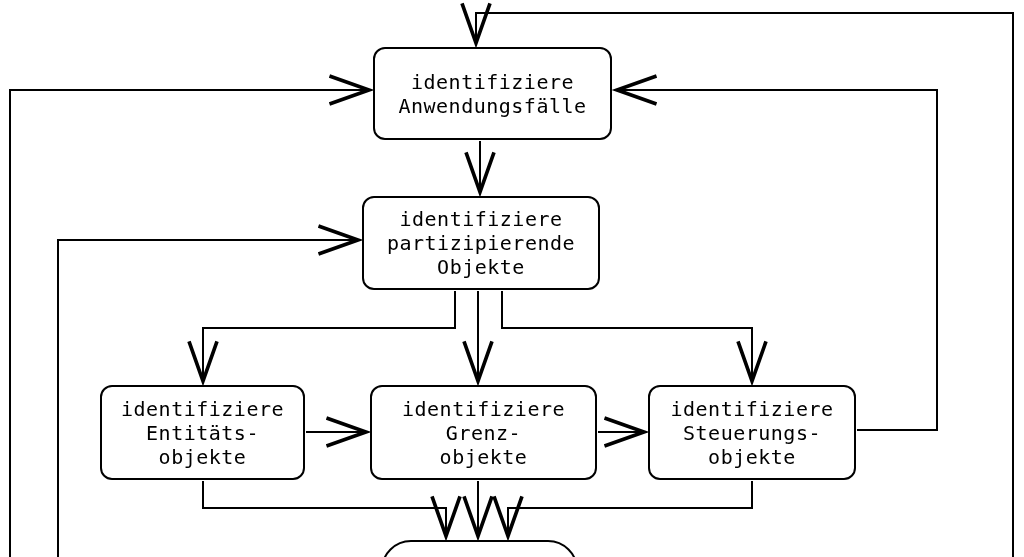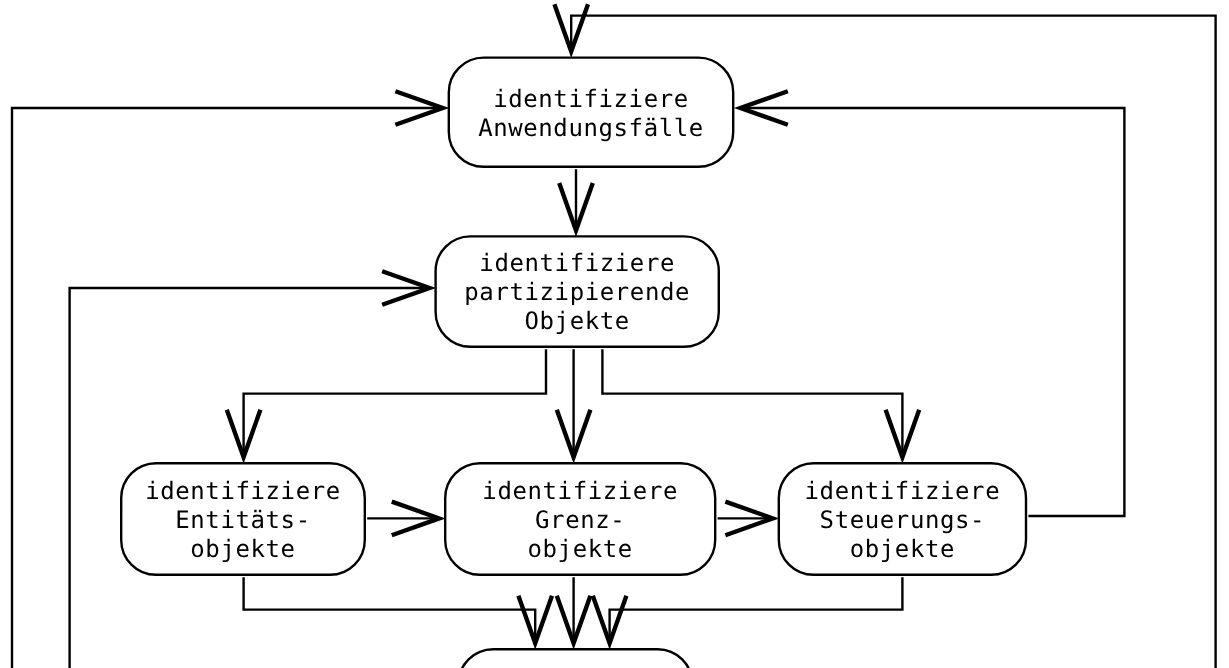--- a/index.html
+++ b/index.html
@@ -19,21 +19,21 @@
     position: absolute;
     left: 0;
     top: 0;
     width: 1024px;
     height: 557px;
   }
   .node {
     position: absolute;
     box-sizing: border-box;
     border: 2px solid #000000;
-    border-radius: 30px;
+    border-radius: 12px;
     background: #ffffff;
     display: flex;
     align-items: center;
     justify-content: center;
     text-align: center;
     color: #000000;
     font-size: 20px;
     line-height: 24px;
     letter-spacing: 0.5px;
   }

